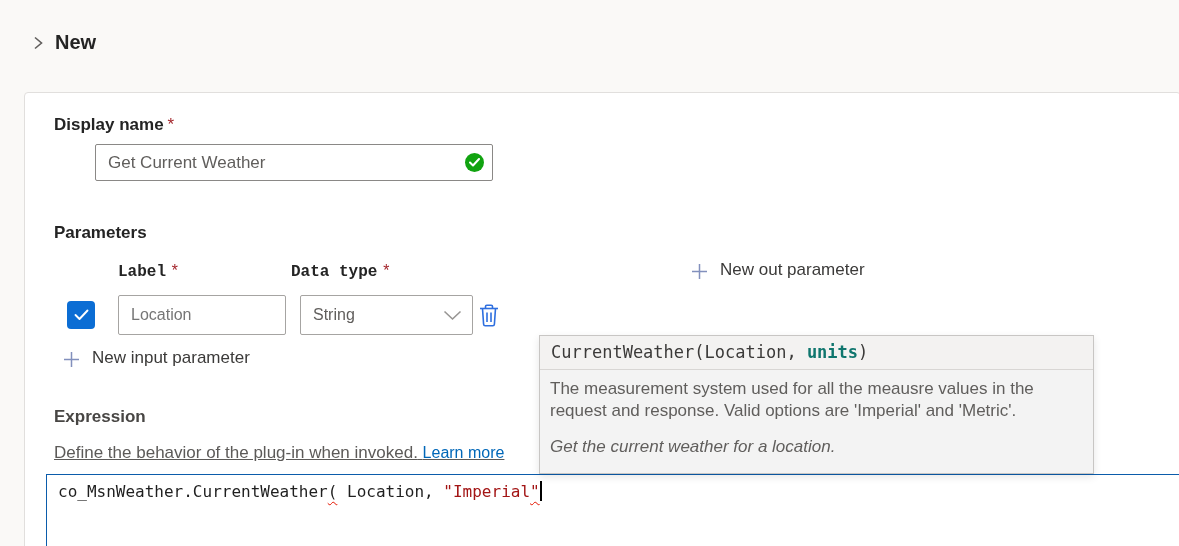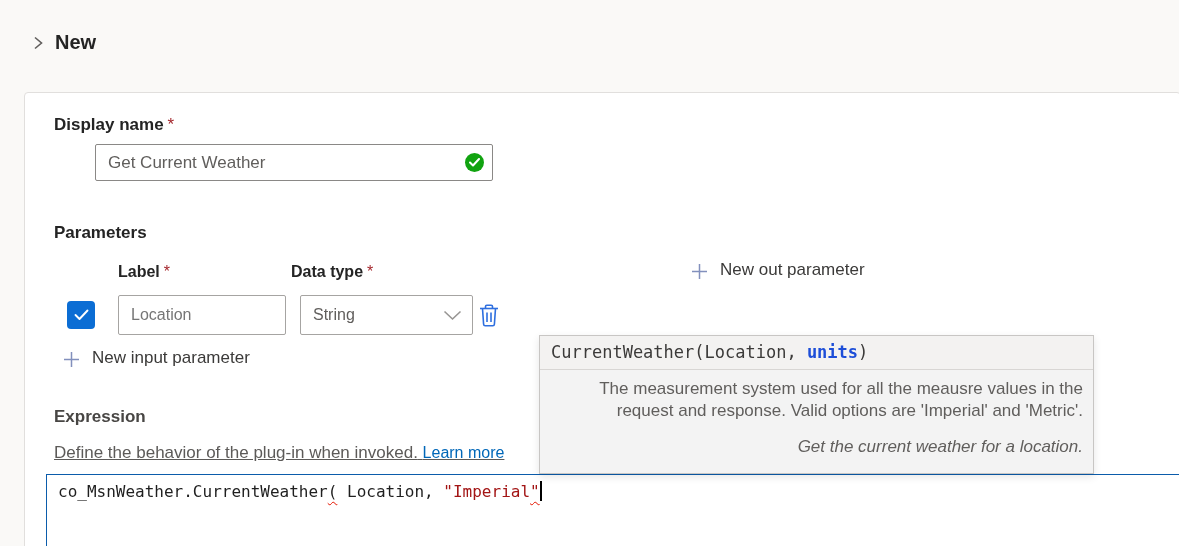--- a/index.html
+++ b/index.html
@@ -31,21 +31,21 @@
     font-family:"Liberation Sans", sans-serif; font-size:17px; color:#605e5c;
     padding:0 12px; outline:none;margin-left:41px;
   }
   .success-badge {
     position:absolute; left:440px; top:60px; width:19px; height:19px; border-radius:50%;
     background:#11a310; display:flex; align-items:center; justify-content:center;
   }
 
   .params-title { left:29px; top:130px; }
 
-  .col-header { position:absolute; font-size:16px; font-weight:600; color:#242424; }
+  .col-header { position:absolute; font-size:16px; font-weight:600; color:#242424;font-family:Liberation Mono, monospace; }
   .col-label { left:93px; top:170px; }
   .col-datatype { left:266px; top:170px; }
 
   .checkbox {
     position:absolute; left:42px; top:208px; width:28px; height:28px; border-radius:4px;
     background:#0b6dd4; display:flex; align-items:center; justify-content:center; cursor:pointer;
   }
   .row-input {
     position:absolute; left:93px; top:202px; width:168px; height:40px;
     border:1px solid #a6a4a2; border-radius:2px; background:#fff;
@@ -84,23 +84,23 @@
   .sig-help {
     position:absolute; left:514px; top:242px; width:555px; height:139px;
     background:#f3f3f3; border:1px solid #c8c6c4; box-shadow:0 3px 8px rgba(0,0,0,.10);
     overflow:hidden;
   }
   .sig-header {
     height:34px; line-height:33px; background:#f3f2f1; border-bottom:1px solid #d8d6d4;
     font-family:"DejaVu Sans Mono", monospace; font-size:17px; color:#3b3a39;
     padding:0 11px; white-space:pre;
   }
-  .sig-active-param { color:#1d4ed8; font-weight:bold; }
+  .sig-active-param { color:#0f766e; font-weight:bold; }
   .sig-body { padding:8px 10px 0 10px; font-size:17px; color:#605e5c; line-height:1.32; }
-  .sig-body p { margin:0 0 13px 0;text-align:right; }
+  .sig-body p { margin:0 0 13px 0; }
   .sig-body p:last-child { margin-bottom:0;font-style:italic; }
 </style>
 </head>
 <body>
 
 <div class="screen">
 
   <div class="breadcrumb">
     <span class="crumb-sep">
       <svg width="11" height="16" viewBox="0 0 11 16">

